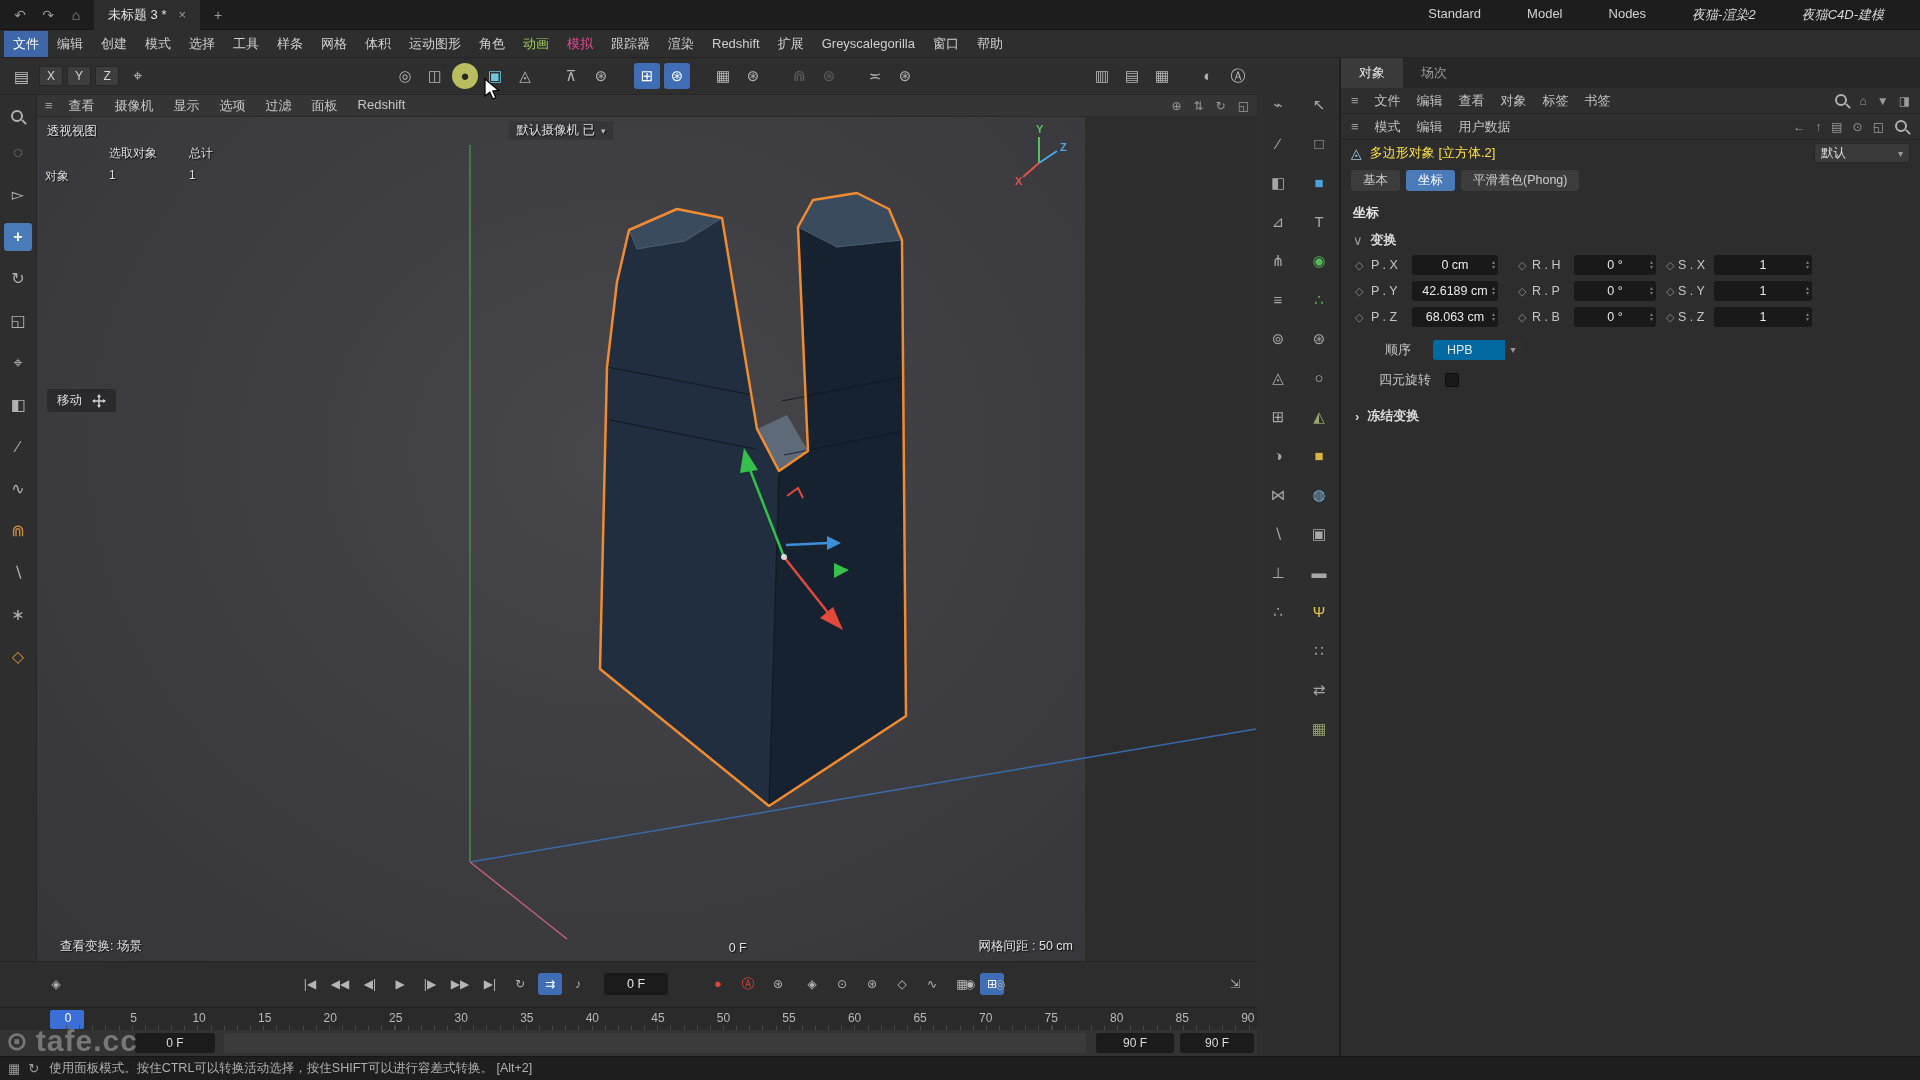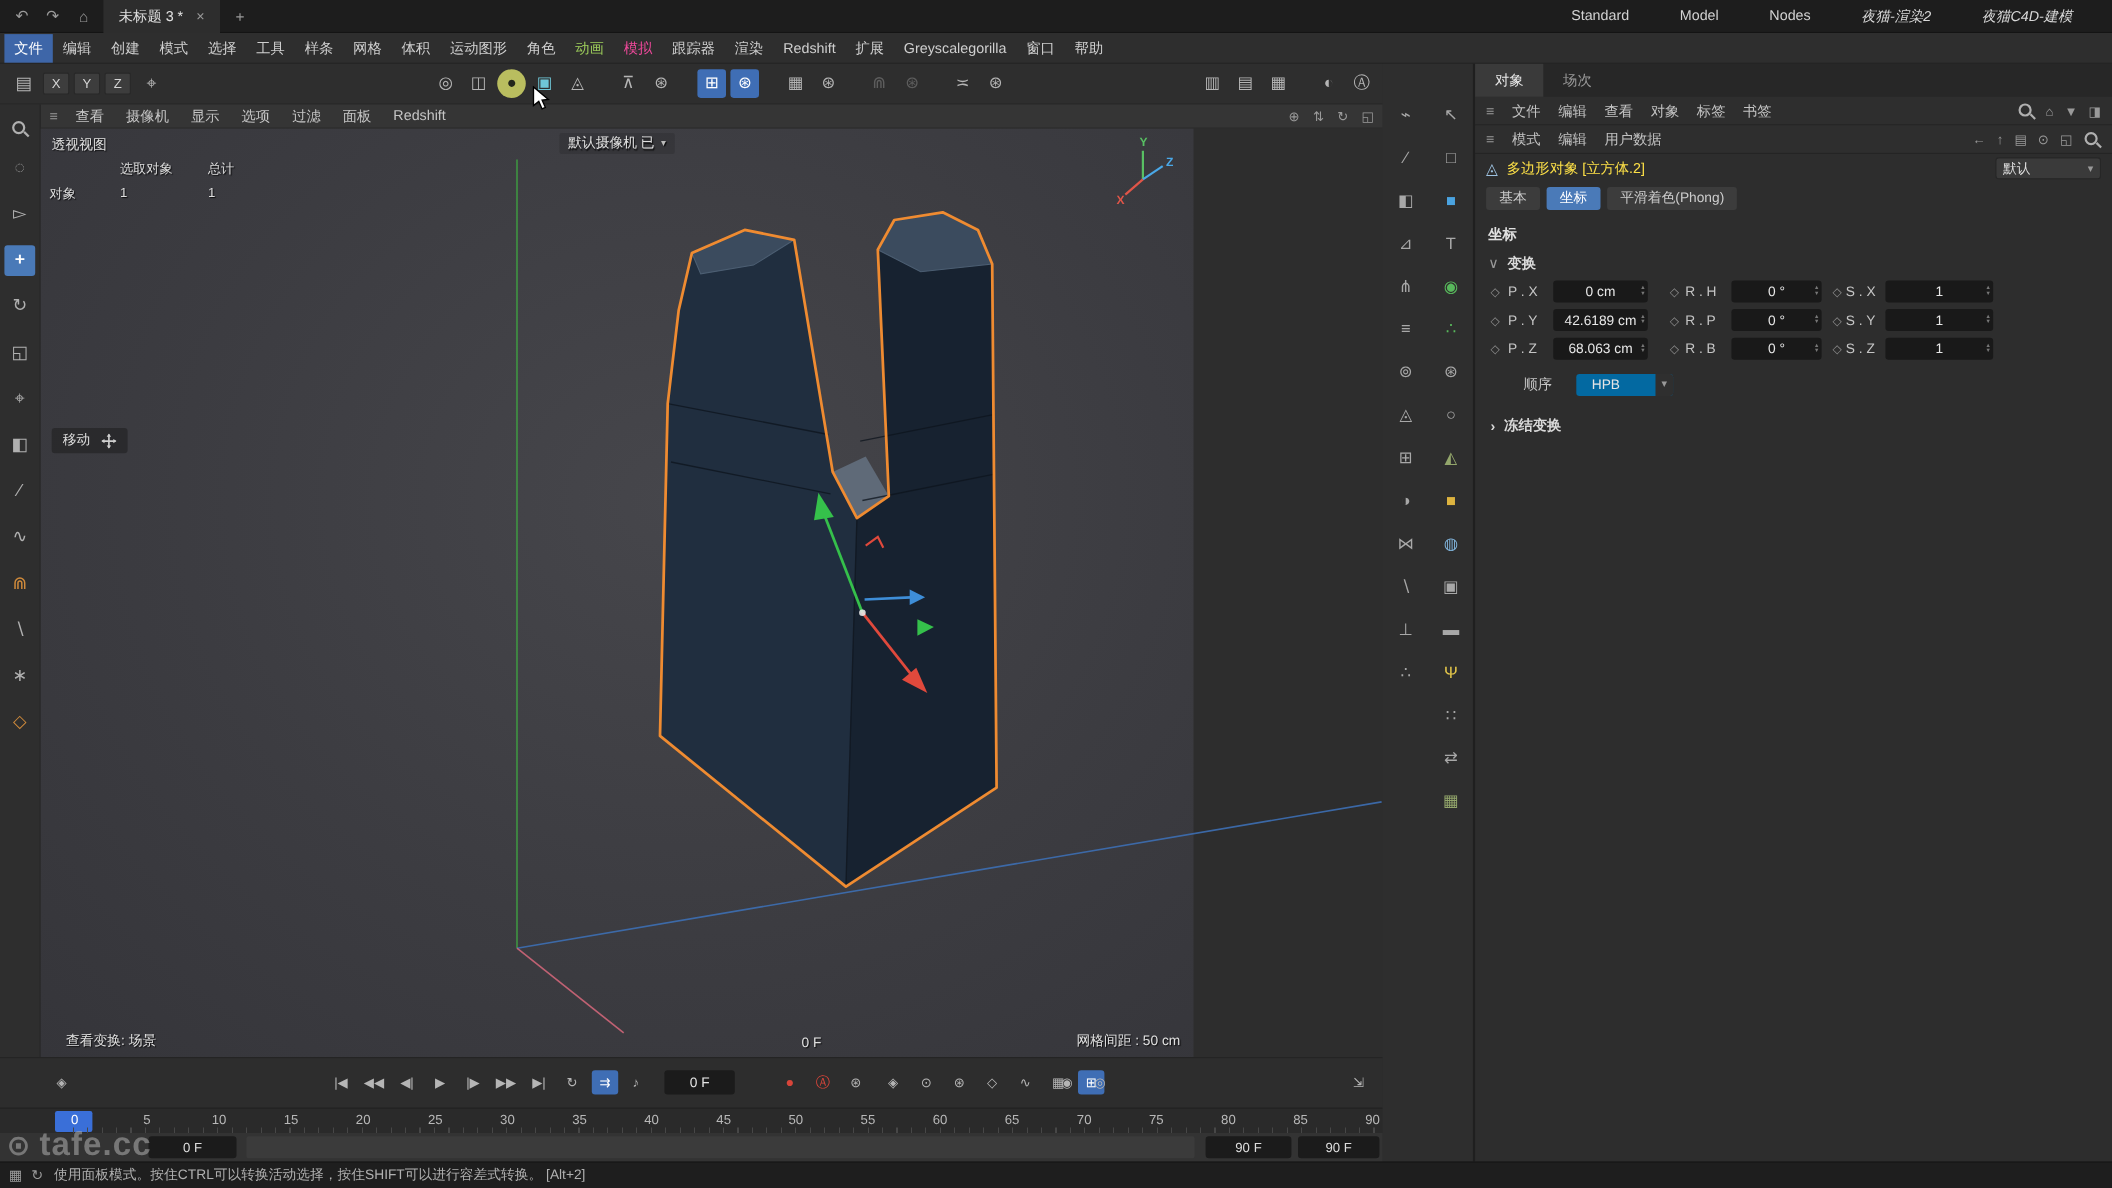--- a/index.html
+++ b/index.html
@@ -621,20 +621,24 @@
     </div>
 
   <div class="orow">
     <span class="clbl">顺序</span>
     <span class="ddsm">
       <span>HPB</span>
       <span class="caret">▾</span>
     </span>
   </div>
 
+  <div class="qrow">
+    <span>四元旋转</span>
+    <span class="cb"></span>
+  </div>
 
   <div class="freezerow">
     <span class="ccaret">›</span>
     <span>冻结变换</span>
   </div>
 </div>
 
 <div id="status">
   <span style="display:flex;gap:8px">
 

